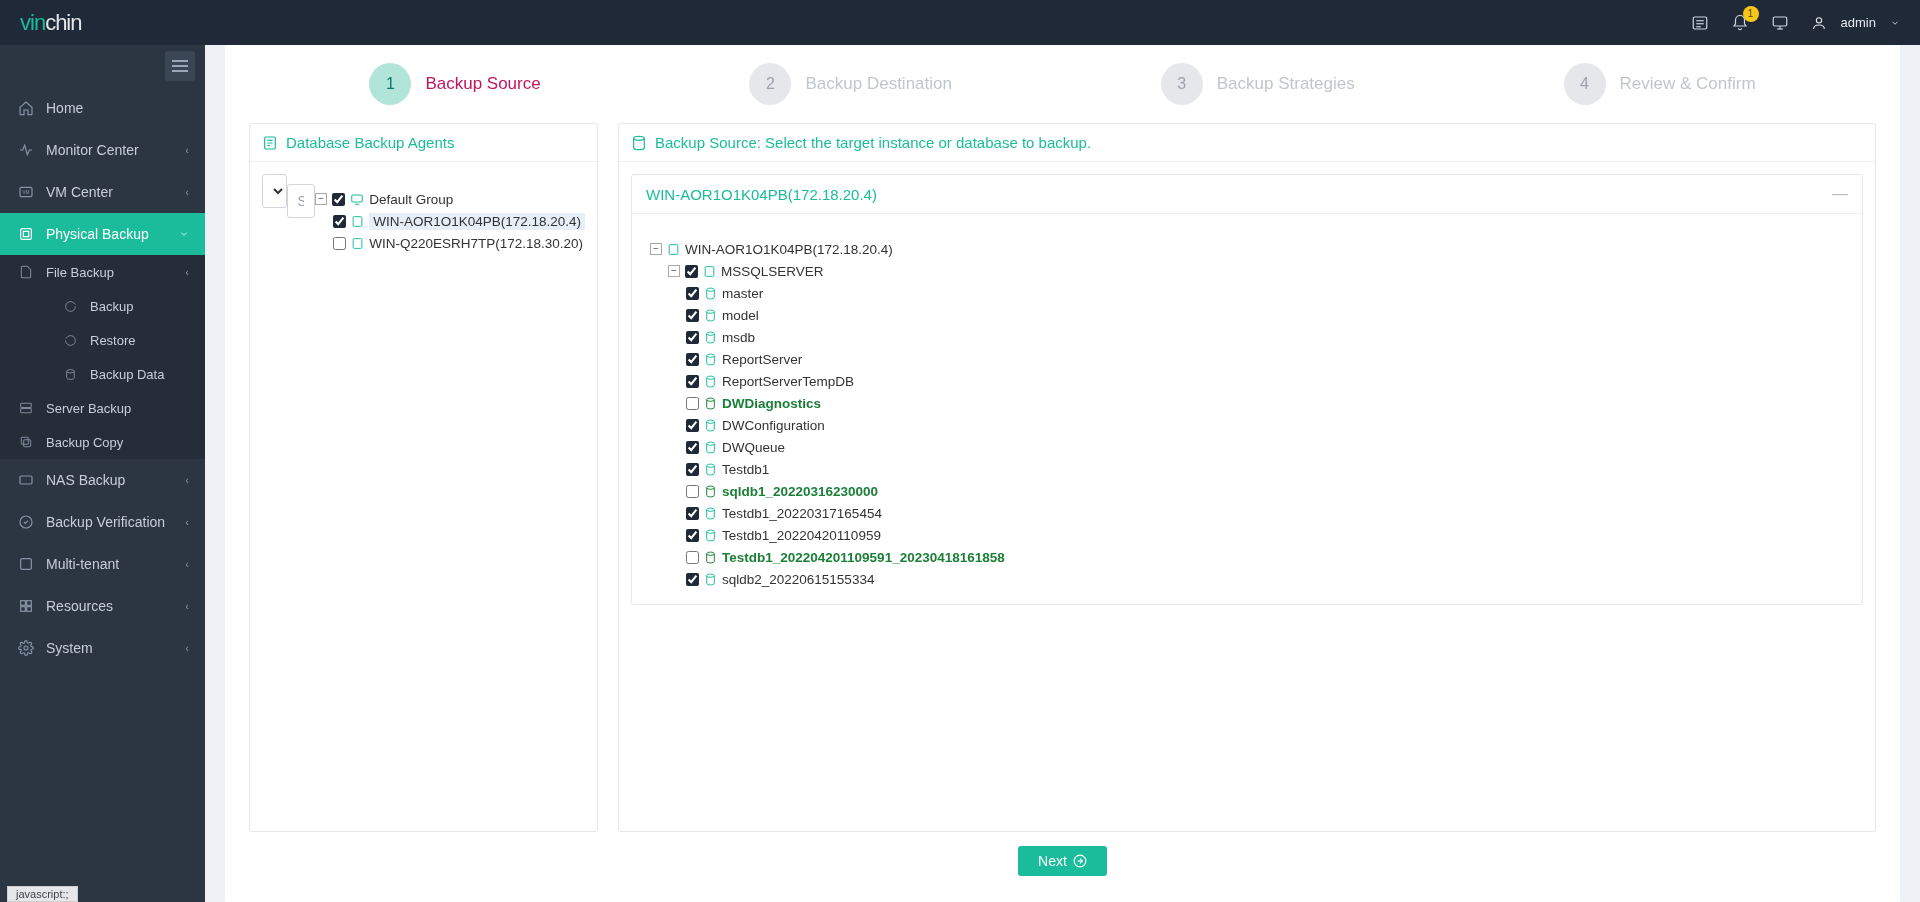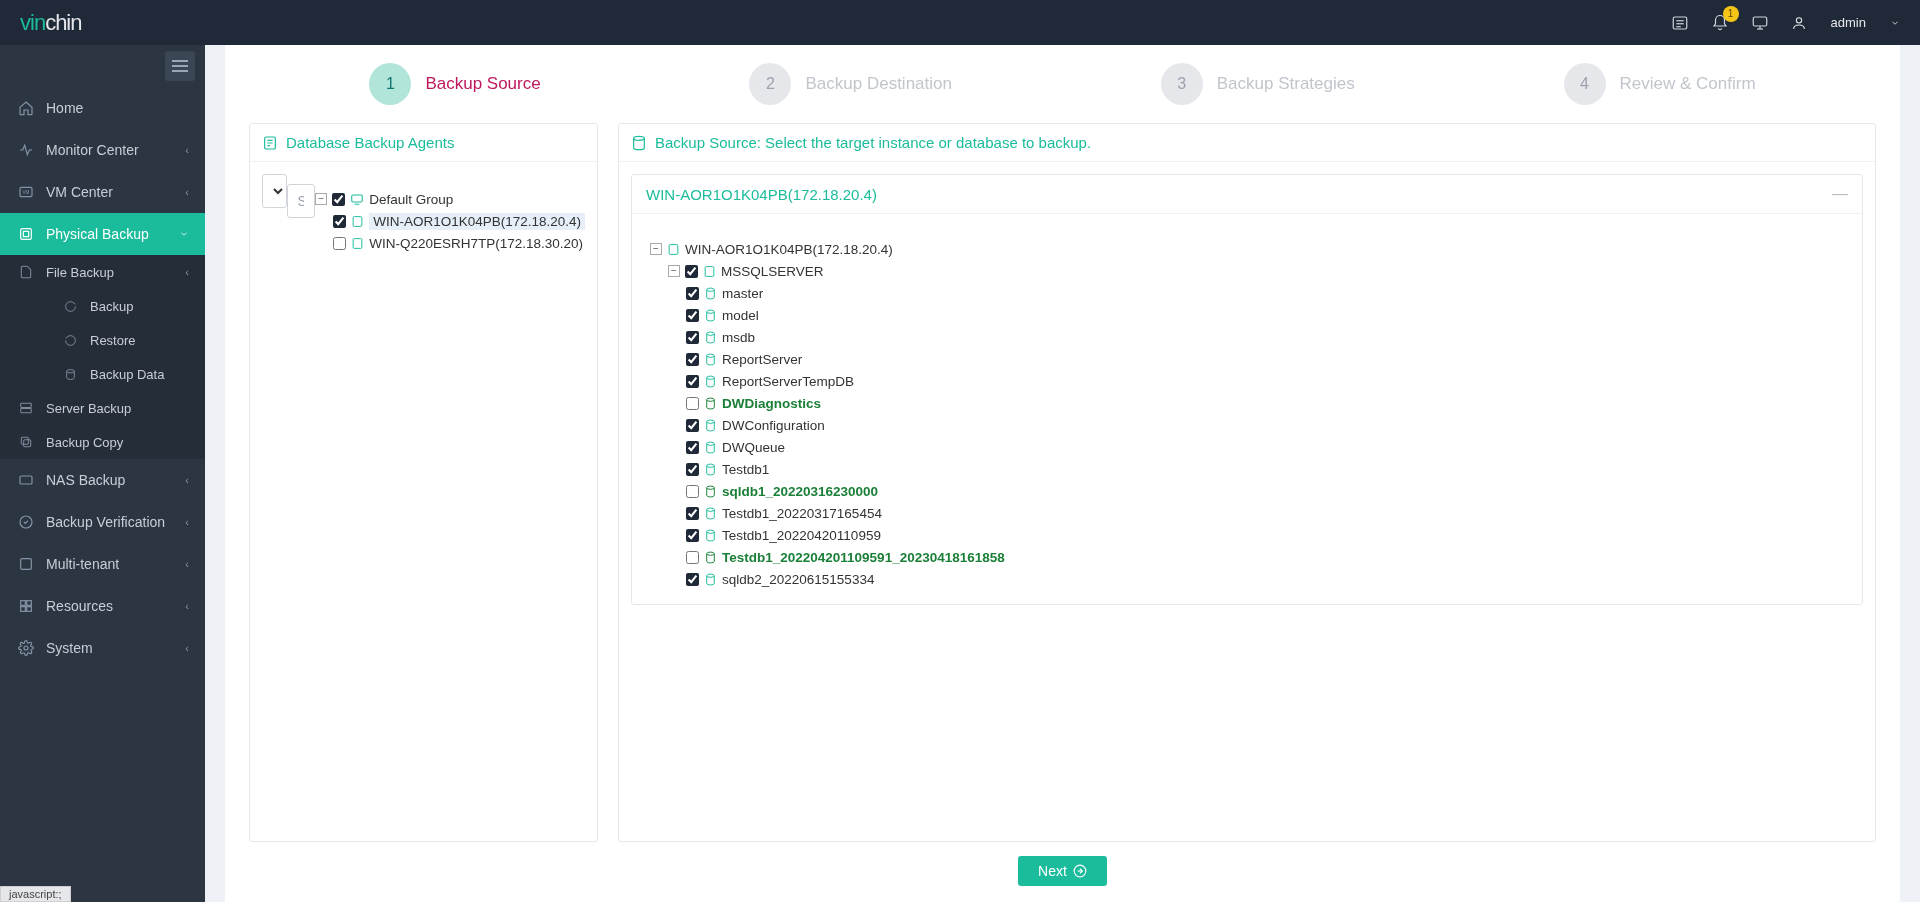--- a/index.html
+++ b/index.html
@@ -6,21 +6,21 @@
 body { font-family: "Helvetica Neue", Arial, sans-serif; font-size: 14px; background: #eef1f5; color: #333; overflow: hidden; }
 
 
 .header { height: 45px; background: #1f2937; display: flex; align-items: center; justify-content: space-between; padding: 0 20px; color: #e5e7eb; }
 .logo { display: flex; align-items: baseline; }
 .logo .v { color: #1bbc9b; font-size: 22px; font-weight: 400; letter-spacing: -1px;}
 .logo .rest { color: #e5e7eb; font-size: 22px; font-weight: 300; letter-spacing: -1px;}
 .header-right { display: flex; align-items: center; gap: 22px; }
 .header-icon { color: #cbd5e1; font-size: 16px; position: relative; cursor: pointer; }
 .header-icon .badge { position: absolute; top: -8px; right: -10px; background: #f5c518; color: #5b4b00; min-width: 16px; height: 16px; border-radius: 8px; font-size: 10px; display: flex; align-items: center; justify-content: center; padding: 0 4px; }
-.user { display: flex; align-items: center; gap: 24px; font-size: 13px; color: #e5e7eb; cursor: pointer; }
+.user { display: flex; align-items: center; gap: 14px; font-size: 13px; color: #e5e7eb; cursor: pointer; }
 
 
 .sidebar { position: absolute; top: 45px; left: 0; bottom: 0; width: 205px; background: #2c3542; color: #c7ced8; overflow-y: auto; }
 .sidebar-toggle-row { height: 42px; display:flex; align-items:center; justify-content:flex-end; padding-right:10px;}
 .sidebar-toggle { width: 30px; height: 30px; background: #3b4655; display: flex; flex-direction: column; align-items: center; justify-content: center; gap: 3px; cursor: pointer; border-radius:3px;}
 .sidebar-toggle div { width: 16px; height: 2px; background: #9aa6b5; }
 .nav-item { height: 42px; display: flex; align-items: center; padding: 0 16px; color: #c7ced8; cursor: pointer; font-size: 14px; position: relative; }
 .nav-item .nav-icon { width: 20px; margin-right: 10px; color: #8593a6; display:inline-flex; align-items:center; justify-content:center;}
 .nav-item .chev { margin-left: auto; font-size: 11px; color: #8593a6; }
 .nav-item.active { background: #1bbc9b; color: #fff; }
@@ -61,23 +61,23 @@
 .tree-row .ticon { color: #1bbc9b; display:inline-flex; align-items:center;}
 .tree-row .label.selected { background: #e6eef8; padding: 1px 4px; }
 .bold-green { color: #1a7f37; font-weight: 700; }
 .sub-header { padding: 10px 14px; color: #1bbc9b; font-size: 15px; border-bottom: 1px solid #f0f0f0; display:flex; justify-content:space-between; align-items:center;}
 .sub-header .dash { color:#bbb; font-size:16px;}
 .inner-box { border: 1px solid #e5e7eb; border-radius: 3px; margin:12px; }
 
 .left-hscroll { height: 10px; margin-top: auto; background: #fff; position:relative;}
 .left-hscroll::before { content:""; position:absolute; left:0; top:0; height:8px; width:80%; background:#e5e7eb; border-radius:4px;}
 
-.footer { padding: 14px 0 16px; display: flex; justify-content: center; background:#fff;}
+.footer { padding: 14px 0 26px; display: flex; justify-content: center; background:#fff;}
 .btn-next { background: #1bbc9b; color: #fff; border: none; padding: 7px 20px; font-size: 14px; border-radius: 3px; cursor: pointer; display: inline-flex; align-items: center; gap: 6px; }
-.statusbar { position: absolute; left: 0; bottom: 0; background: #e5e7eb; color: #444; font-size: 11px; padding: 1px 8px; border: 1px solid #cfcfcf; }
+.statusbar { position: absolute; left: 7px; bottom: 0; background: #e5e7eb; color: #444; font-size: 11px; padding: 1px 8px; border: 1px solid #cfcfcf; }
 
 .right-scroll-shadow { position:absolute; right:0; top:0; bottom:38px; width:28px; pointer-events:none;}
 
 svg { display:block; }
 </style>
 </head>
 <body>
 
 <div class="header">
   <div class="logo">

